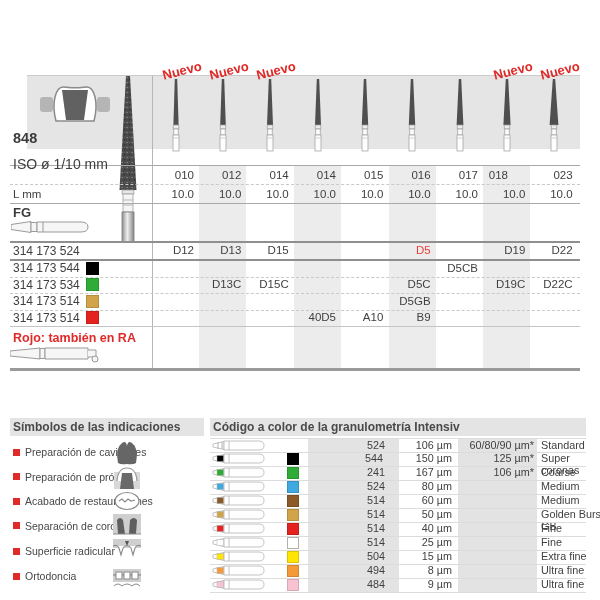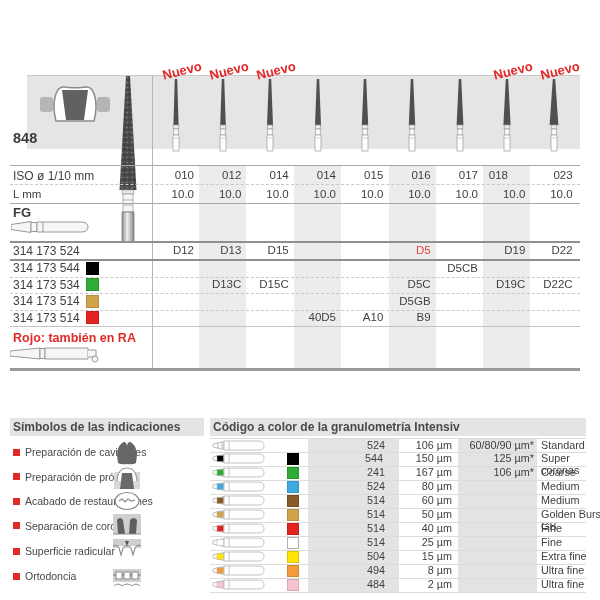--- a/index.html
+++ b/index.html
@@ -160,21 +160,21 @@
   <div class="hline dash" style="top:184px"></div>
   <div class="hline" style="top:203px"></div>
   <div class="hline thick" style="top:241px"></div>
   <div class="hline thick" style="top:259px"></div>
   <div class="hline dash" style="top:276.5px"></div>
   <div class="hline dash" style="top:293px"></div>
   <div class="hline dash" style="top:309.5px"></div>
   <div class="hline thin" style="top:326px"></div>
   <div class="hline bottom" style="top:368px"></div>
 
-  <div class="rowLabel" style="top:169px;font-size:12px">ISO ø 1/10 mm</div>
+  <div class="rowLabel" style="top:156px;font-size:14px">ISO ø 1/10 mm</div>
   <div id="isoCells">
       <div class="cell" style="left:152.0px;top:169px">010</div>
       <div class="cell" style="left:199.3px;top:169px">012</div>
       <div class="cell" style="left:246.7px;top:169px">014</div>
       <div class="cell" style="left:294.0px;top:169px">014</div>
       <div class="cell" style="left:341.3px;top:169px">015</div>
       <div class="cell" style="left:388.6px;top:169px">016</div>
       <div class="cell" style="left:436.0px;top:169px">017</div>
       <div class="cell" style="left:466px;top:169px">018</div>
       <div class="cell" style="left:530.6px;top:169px">023</div>
@@ -441,19 +441,19 @@
       <div class="gritTxt" style="left:541px;top:564.0px;width:60px">Ultra fine</div>
       <div class="gritSep" style="top:577.5px"></div>
       <svg class="abs" style="left:212px;top:579.0px" width="54" height="11" viewBox="0 0 54 11">
         <polygon points="1,4 12,1.5 12,9.5 1,7" fill="#fff" stroke="#b2b2b2" stroke-width="0.8"></polygon>
           <path d="M12,1 L47,1 Q52,1 52,5.5 Q52,10 47,10 L12,10 Z" fill="#fff" stroke="#b2b2b2" stroke-width="0.8"></path>
           <line x1="17" y1="1" x2="17" y2="10" stroke="#b2b2b2" stroke-width="0.8"></line>
         <rect x="5" y="2.5" width="6.5" height="6" fill="#f8c3d0" stroke="#b2b2b2" stroke-width="0.5"></rect>
       </svg>
       <span class="gritChip" style="top:578.5px;background:#f8c3d0;border:1px solid #00000022"></span>
       <div class="gritTxt" style="left:308px;top:578.0px;width:91px;text-align:right;padding-right:14px">484</div>
-      <div class="gritTxt" style="left:399px;top:578.0px;width:56px;text-align:right;padding-right:3px">2 µm</div>
+      <div class="gritTxt" style="left:399px;top:578.0px;width:56px;text-align:right;padding-right:3px">9 µm</div>
       <div class="gritTxt" style="left:458px;top:578.0px;width:79px;text-align:right;padding-right:3px"></div>
       <div class="gritTxt" style="left:541px;top:578.0px;width:60px">Ultra fine</div>
       <div class="gritSep" style="top:591.5px"></div>
     </div>
 
 </div>
 
 </body></html>

